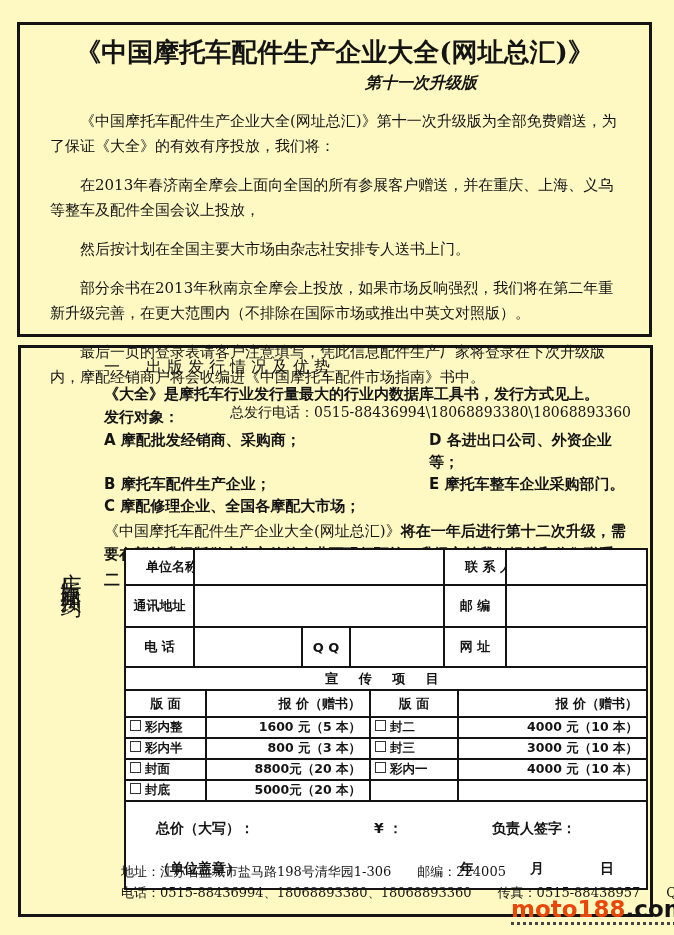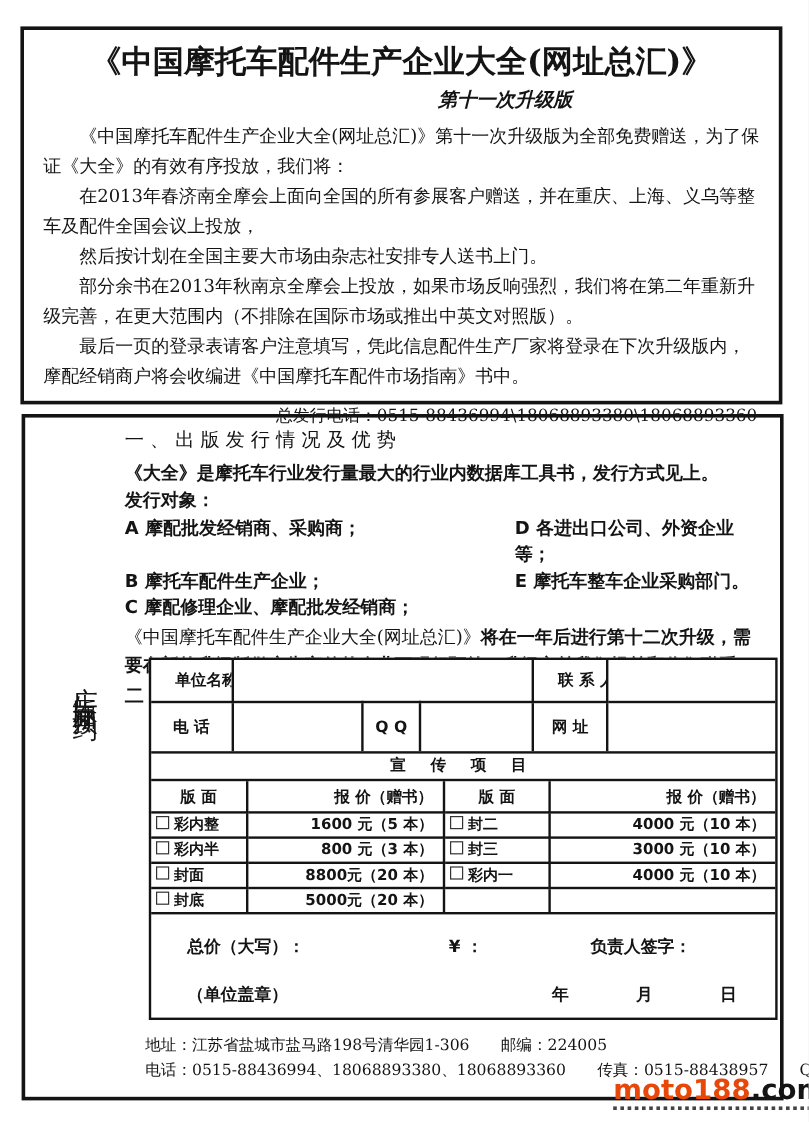--- a/index.html
+++ b/index.html
@@ -1,27 +1,27 @@
 <!DOCTYPE html>
 <html><head>
 <meta charset="utf-8">
 <style>
   html,body{margin:0;padding:0;background:#e9e9e9;}
-  .page{position:relative;width:674px;height:935px;background:#ffffff;margin:0 auto;
+  .page{position:relative;width:674px;height:935px;background:#fef9c3;margin:0 auto;
         font-family:"DejaVu Sans",sans-serif;color:#141414;overflow:hidden;}
 
   
   .intro-box{position:absolute;left:17px;top:22px;width:635px;height:315px;
              border:3px solid #141414;box-sizing:border-box;padding:6px 12px 0 12px;}
   .title{text-align:center;font-family:"DejaVu Serif",serif;font-weight:bold;
          font-size:26px;line-height:34px;margin-top:4px;}
   .subtitle{text-align:right;padding-right:160px;font-family:"DejaVu Serif",serif;
             font-style:italic;font-weight:bold;font-size:16px;line-height:24px;margin:2px 0 6px 0;}
   .intro-box p{font-family:"DejaVu Serif",serif;font-size:15px;line-height:25px;
-               text-indent:2em;margin:0;padding:0 4px;}
+               text-indent:2em;margin:14px;padding:0 4px;}
   .hotline{text-align:right;font-family:"DejaVu Serif",serif;font-size:14px;
            padding-right:6px;margin-top:12px;}
 
   
   .order-box{position:absolute;left:18px;top:345px;width:635px;height:572px;
              border:3px solid #141414;box-sizing:border-box;}
   .ob-content{padding:9px 10px 0 83px;}
   .s1-heading{font-family:"DejaVu Serif",serif;font-size:16px;letter-spacing:5px;margin-bottom:5px;}
   .b-line{font-weight:bold;font-size:15px;line-height:23px;}
   .aud-grid{display:grid;grid-template-columns:325px 1fr;font-weight:bold;
@@ -91,21 +91,21 @@
   <div class="order-box">
     <div class="ob-content">
       <div class="s1-heading">一、出版发行情况及优势</div>
       <div class="b-line">《大全》是摩托车行业发行量最大的行业内数据库工具书，发行方式见上。</div>
       <div class="b-line">发行对象：</div>
       <div class="aud-grid">
         <div>A 摩配批发经销商、采购商；</div>
         <div>D 各进出口公司、外资企业等；</div>
         <div>B 摩托车配件生产企业；</div>
         <div>E 摩托车整车企业采购部门。</div>
-        <div>C 摩配修理企业、摩配批发经销商；</div>
+        <div>C 摩配修理企业、全国各摩配大市场；</div>
         <div></div>
       </div>
       <p class="note"><span class="kai">《中国摩托车配件生产企业大全(网址总汇)》</span><span class="rest">将在一年后进行第十二次升级，需要在新的升级版做广告宣传的企业可现行预约，升级之前我们提前和你们联系。</span></p>
       <div class="s2-heading">二、广告版面预约</div>
     </div>
 
     <div class="side-label">广告版面预约</div>
 
     <div class="booking">
       <table class="t-contact">
@@ -118,20 +118,26 @@
             <col>
           </colgroup>
         <tbody>
             <tr>
           <td class="lbl">单位名称</td>
           <td colspan="3"></td>
           <td class="lbl">联 系 人</td>
           <td></td>
         </tr>
         <tr>
+          <td class="lbl">通讯地址</td>
+          <td colspan="3"></td>
+          <td class="lbl">邮    编</td>
+          <td></td>
+        </tr>
+        <tr>
           <td class="lbl">电    话</td>
           <td></td>
           <td class="lbl">Q Q</td>
           <td></td>
           <td class="lbl">网    址</td>
           <td></td>
         </tr>
       </tbody>
         </table>
 

